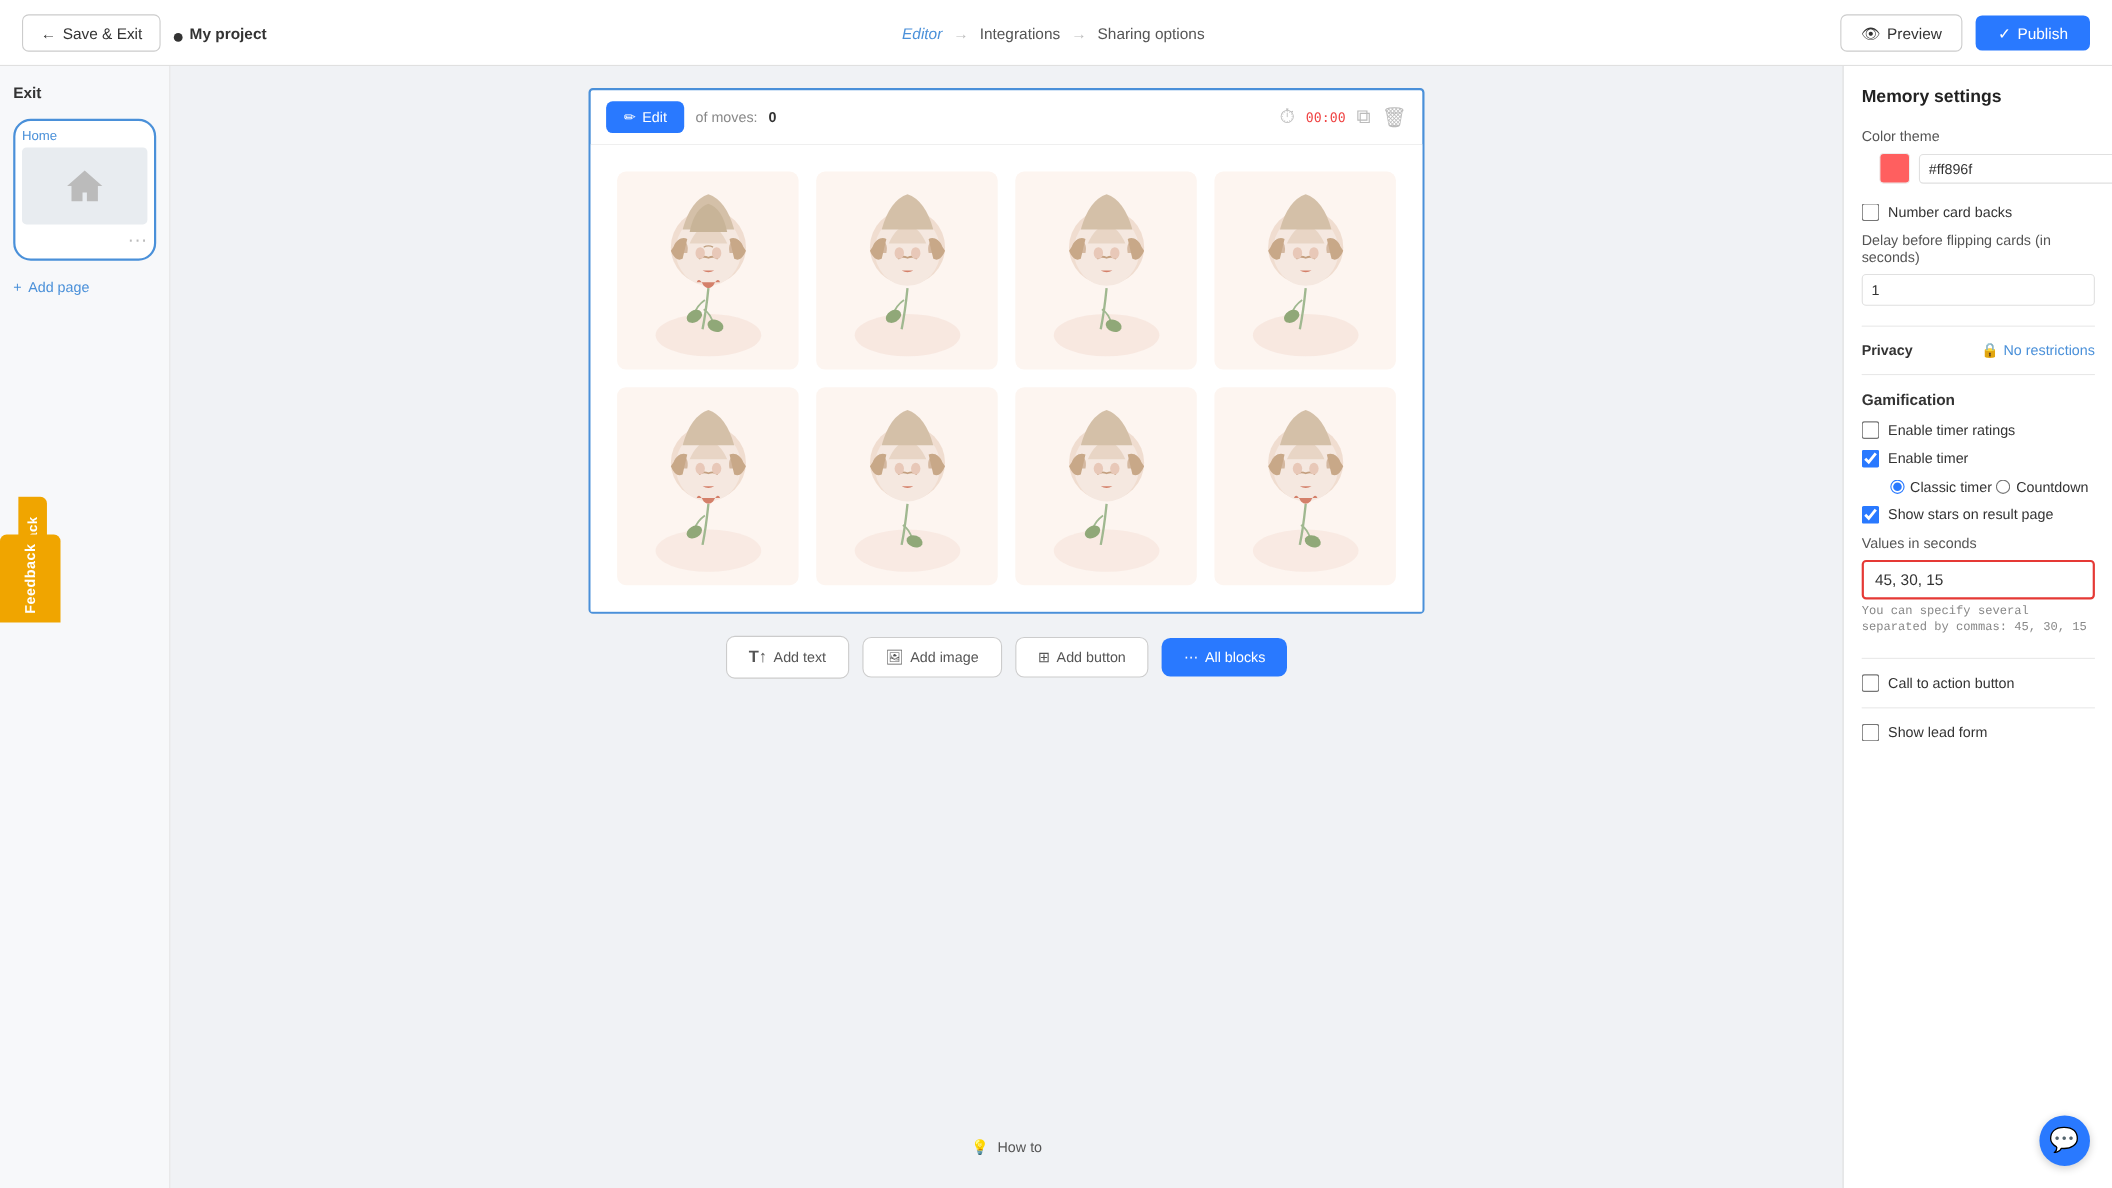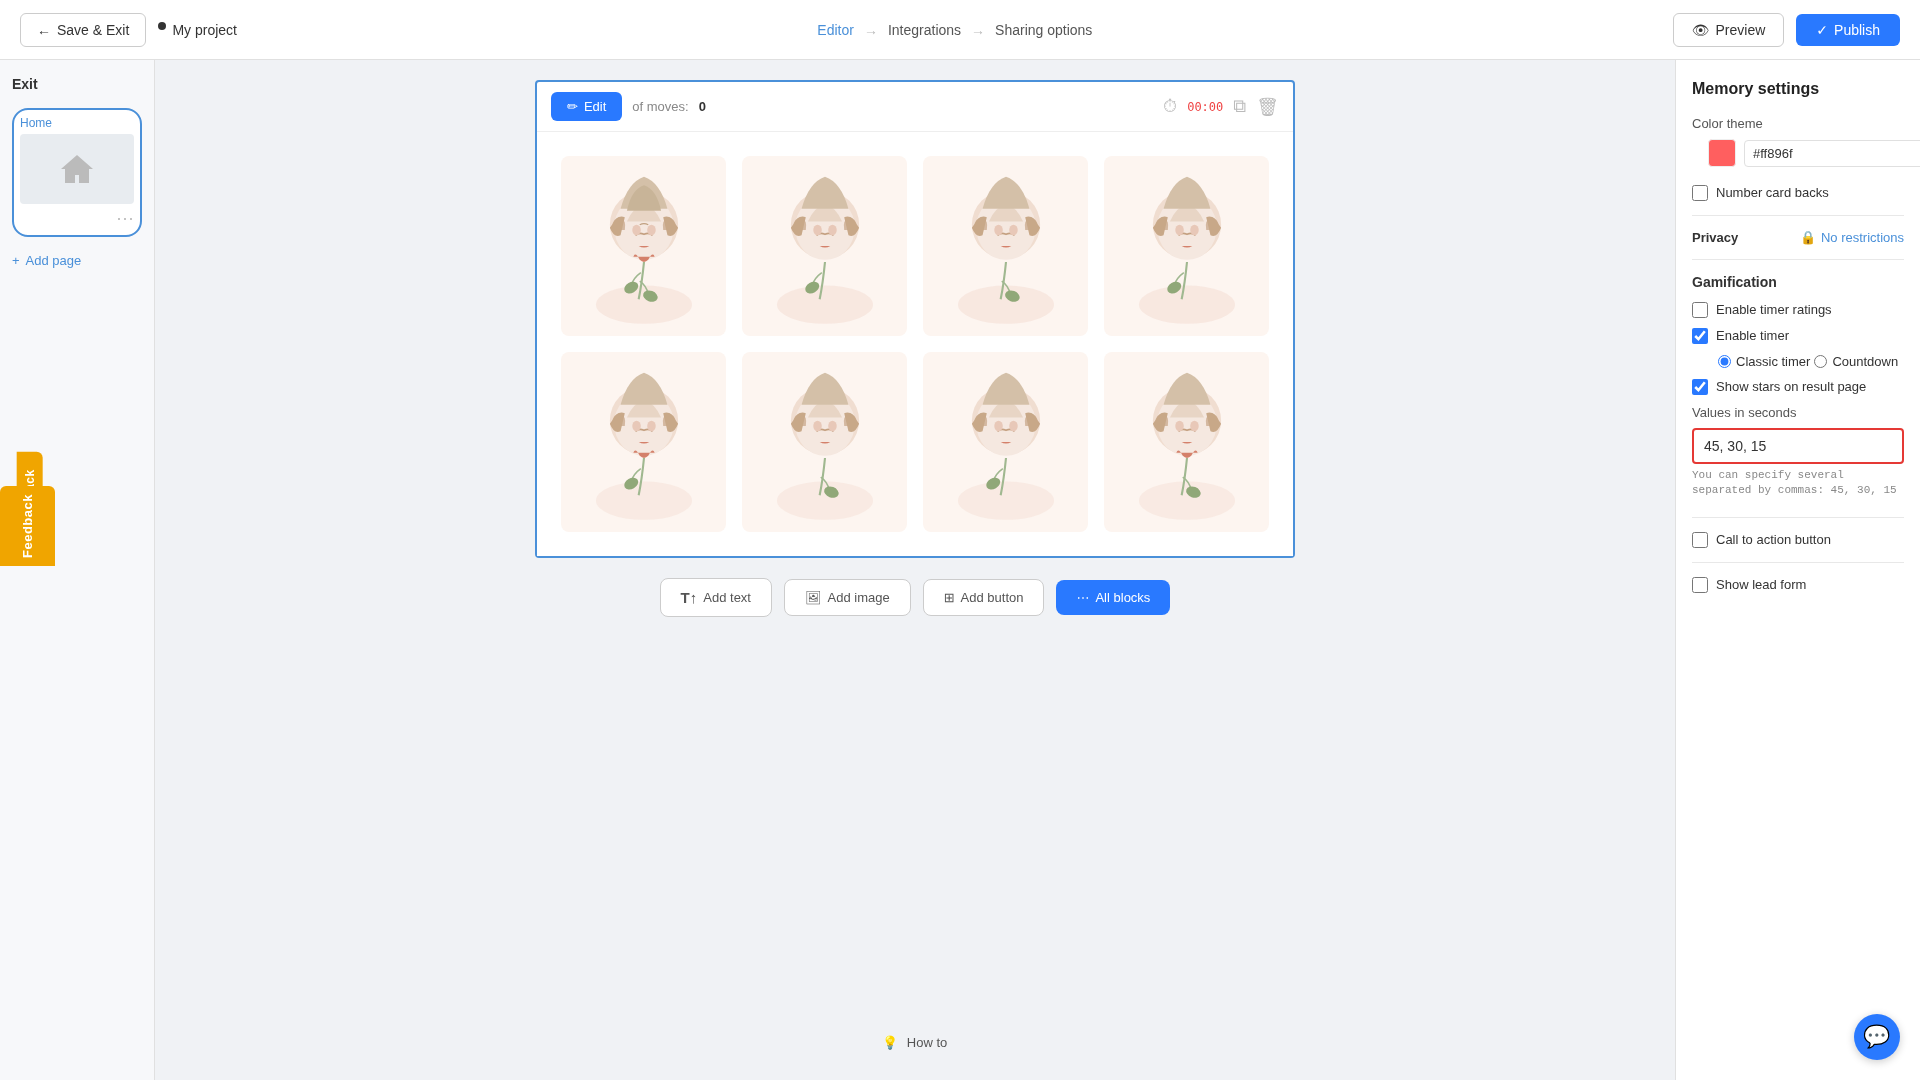--- a/index.html
+++ b/index.html
@@ -2,24 +2,24 @@
 <html><head>
   <meta charset="utf-8">
   <style>
     * { box-sizing: border-box; margin: 0; padding: 0; }
     body { font-family: -apple-system, BlinkMacSystemFont, 'Segoe UI', sans-serif; background: #f0f2f5; height: 1080px; width: 1920px; overflow: hidden; display: flex; flex-direction: column; }
 
     
     .topbar { height: 60px; background: #fff; display: flex; align-items: center; justify-content: space-between; padding: 0 20px; border-bottom: 1px solid #e0e0e0; flex-shrink: 0; }
     .topbar-left { display: flex; align-items: center; gap: 12px; }
     .btn-save-exit { border: 1.5px solid #ccc; background: #fff; padding: 8px 16px; border-radius: 6px; font-size: 14px; cursor: pointer; display: flex; align-items: center; gap: 6px; color: #333; }
-    .project-name { font-size: 14px; color: #333; display: flex; align-items: flex-start; gap: 6px; }
+    .project-name { font-size: 14px; color: #333; display: flex; align-items: flex-end; gap: 6px; font-weight: bold; }
     .dot { width: 8px; height: 8px; background: #333; border-radius: 50%; display: inline-block; }
     .topbar-center { display: flex; align-items: center; gap: 10px; font-size: 14px; color: #555; }
-    .nav-link { color: #4a90d9; cursor: pointer; font-size: 14px; }
+    .nav-link { color: #4a90d9; cursor: pointer; font-size: 14px; font-style: italic; }
     .nav-arrow { color: #bbb; font-size: 14px; }
     .topbar-right { display: flex; align-items: center; gap: 12px; }
     .btn-preview { border: 1.5px solid #ccc; background: #fff; padding: 8px 18px; border-radius: 6px; font-size: 14px; cursor: pointer; display: flex; align-items: center; gap: 6px; color: #333; }
     .btn-publish { background: #2979ff; color: #fff; border: none; padding: 8px 20px; border-radius: 6px; font-size: 14px; cursor: pointer; display: flex; align-items: center; gap: 6px; }
 
     
     .main { display: flex; flex: 1; overflow: hidden; }
 
     
     .sidebar-pages { width: 155px; background: #f7f8fa; border-right: 1px solid #e0e0e0; padding: 16px 12px; display: flex; flex-direction: column; gap: 12px; }
@@ -369,20 +369,24 @@
         <div class="color-swatch" style="background:#ff5f5f;"></div>
         <input class="color-input" type="text" value="#ff896f" style="">
       </div>
     </div>
 
     <div class="checkbox-row">
       <input type="checkbox" id="ncb" style="">
       <label for="ncb">Number card backs</label>
     </div>
 
+    <div class="panel-section">
+      <div class="panel-label">Delay before flipping cards (in seconds)</div>
+      <input class="number-input" type="text" value="1" style="">
+    </div>
 
     <div class="divider"></div>
 
     <div class="privacy-row">
       <span class="privacy-label">Privacy</span>
       <span class="privacy-link">
         <span>🔒</span>
         <span>No restrictions</span>
       </span>
     </div>

